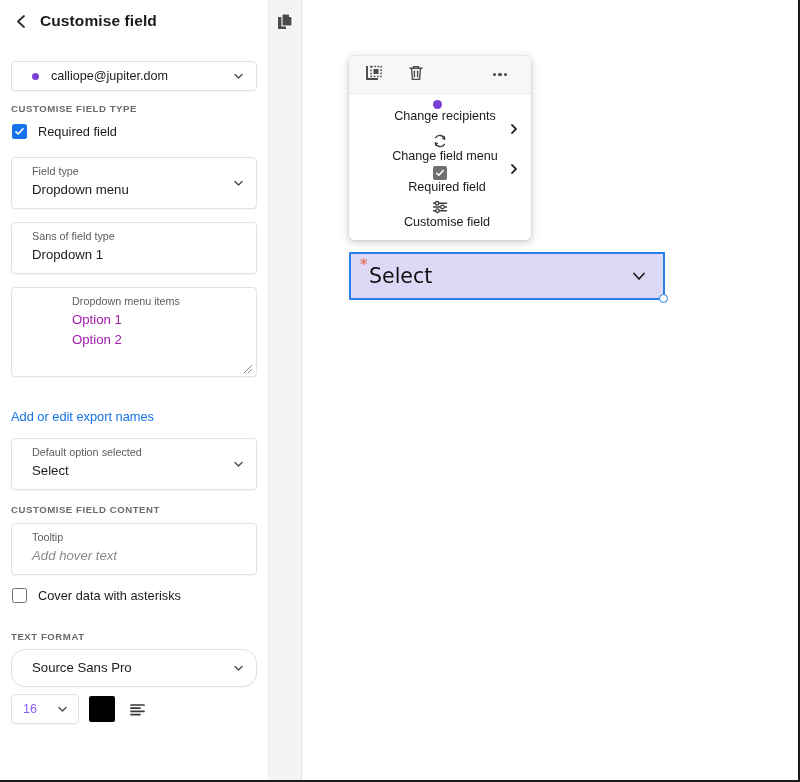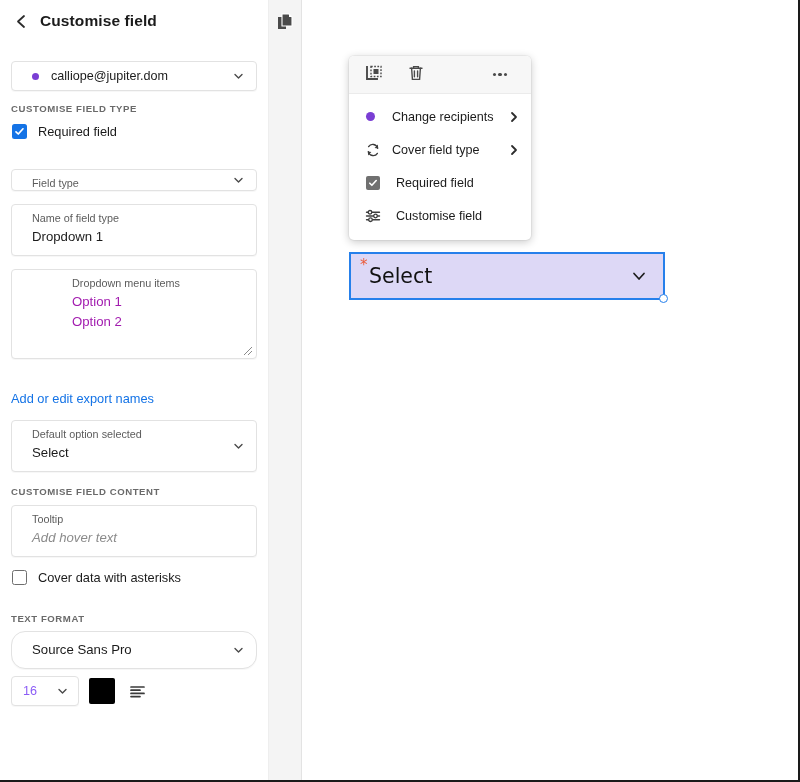--- a/index.html
+++ b/index.html
@@ -314,20 +314,21 @@
     background: #4a4a4a; display: block;
   }
   .menu-list { padding: 6px 0 8px 0; }
   .menu-item {
     position: relative;
     display: flex;
     align-items: center;
     height: 33px;
     padding: 0 11px 0 16px;
     cursor: pointer;
+    flex-direction: column;
   }
   .menu-item .mi-icon {
     width: 22px;
     display: flex; align-items: center; justify-content: flex-start;
     color: #3c3c3c;
     flex: none;
   }
   .menu-item .mi-label {
     font-size: 12.6px;
     color: #1b1b1b;
@@ -387,31 +388,32 @@
 
     <div class="check-row">
       <span class="cb on">
         <svg width="11" height="11" viewBox="0 0 11 11" aria-hidden="true">
           <path d="M2 5.8 L4.3 8 L9 2.8" fill="none" stroke="#ffffff" stroke-width="1.7" stroke-linecap="round" stroke-linejoin="round"></path>
         </svg>
       </span>
       <span class="check-label">Required field</span>
     </div>
 
-    <div class="field-box" style="margin-top:30px;">
+    <div class="field-box" style="margin-top:18px;">
       <div class="sub-label">Field type</div>
+      <div class="value">Dropdown menu</div>
       <span class="chev">
         <svg width="13" height="13" viewBox="0 0 13 13" aria-hidden="true">
           <path d="M3 5 L6.5 8.5 L10 5" fill="none" stroke="currentColor" stroke-width="1.4" stroke-linecap="round" stroke-linejoin="round"></path>
         </svg>
       </span>
     </div>
 
     <div class="field-box" style="margin-top:13px;">
-      <div class="sub-label">Name of field type</div>
+      <div class="sub-label">Sans of field type</div>
       <div class="value">Dropdown 1</div>
     </div>
 
     <div class="items-box" style="margin-top:13px;padding-left:40px;">
       <div class="sub-label">Dropdown menu items</div>
       <div class="items-list">
         <div>Option 1</div>
         <div>Option 2</div>
       </div>
       <span class="resize-grip">
@@ -544,21 +546,21 @@
           <span class="mi-icon">
             <svg width="16" height="16" viewBox="0 0 16 16" aria-hidden="true">
               <g fill="none" stroke="#3c3c3c" stroke-width="1.4" stroke-linecap="round">
                 <path d="M12.6 6.2 A5 5 0 0 0 3.6 4.6"></path>
                 <path d="M3.4 9.8 A5 5 0 0 0 12.4 11.4"></path>
               </g>
               <path d="M12.9 2.6 L13.2 6.6 L9.6 6.1 Z" fill="#3c3c3c"></path>
               <path d="M3.1 13.4 L2.8 9.4 L6.4 9.9 Z" fill="#3c3c3c"></path>
             </svg>
           </span>
-          <span class="mi-label">Cover field type</span>
+          <span class="mi-label">Change field menu</span>
           <span class="mi-arrow">
             <svg width="12" height="12" viewBox="0 0 12 12" aria-hidden="true">
               <path d="M4 2 L8 6 L4 10" fill="none" stroke="currentColor" stroke-width="1.8" stroke-linecap="round" stroke-linejoin="round"></path>
             </svg>
           </span>
         </div>
 
         <div class="menu-item">
           <span class="mi-icon">
             <span class="mi-cb">

